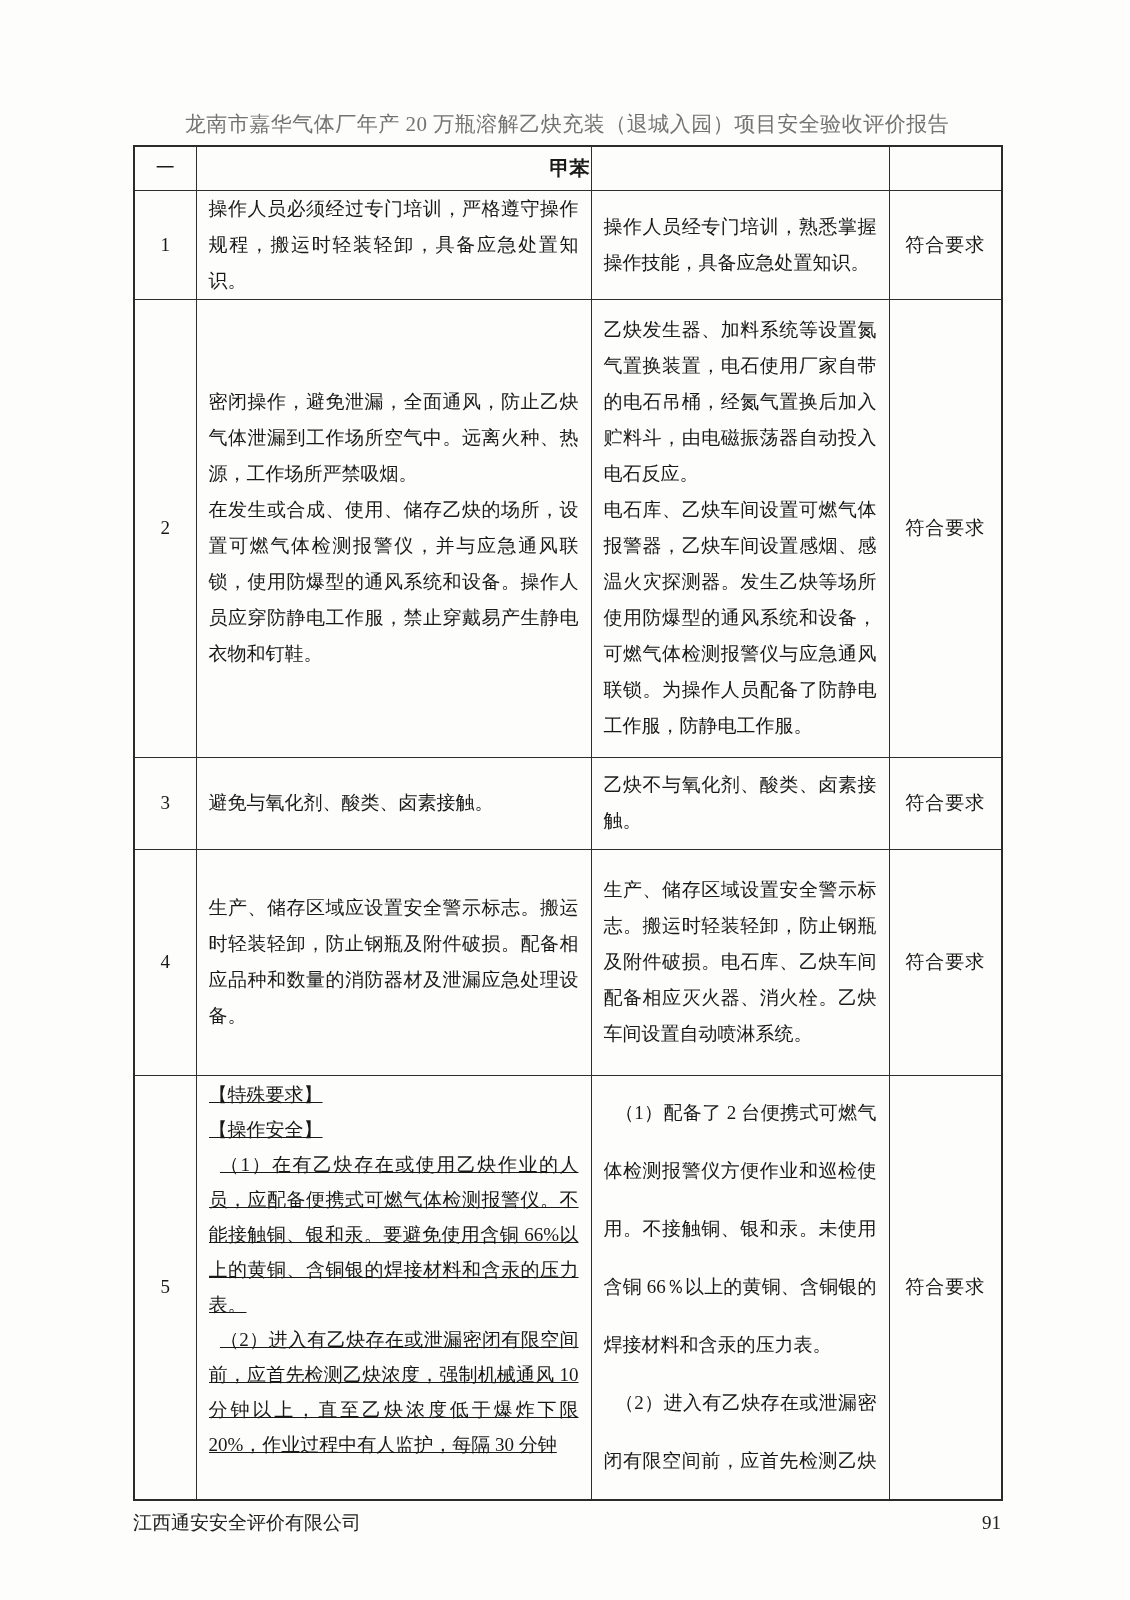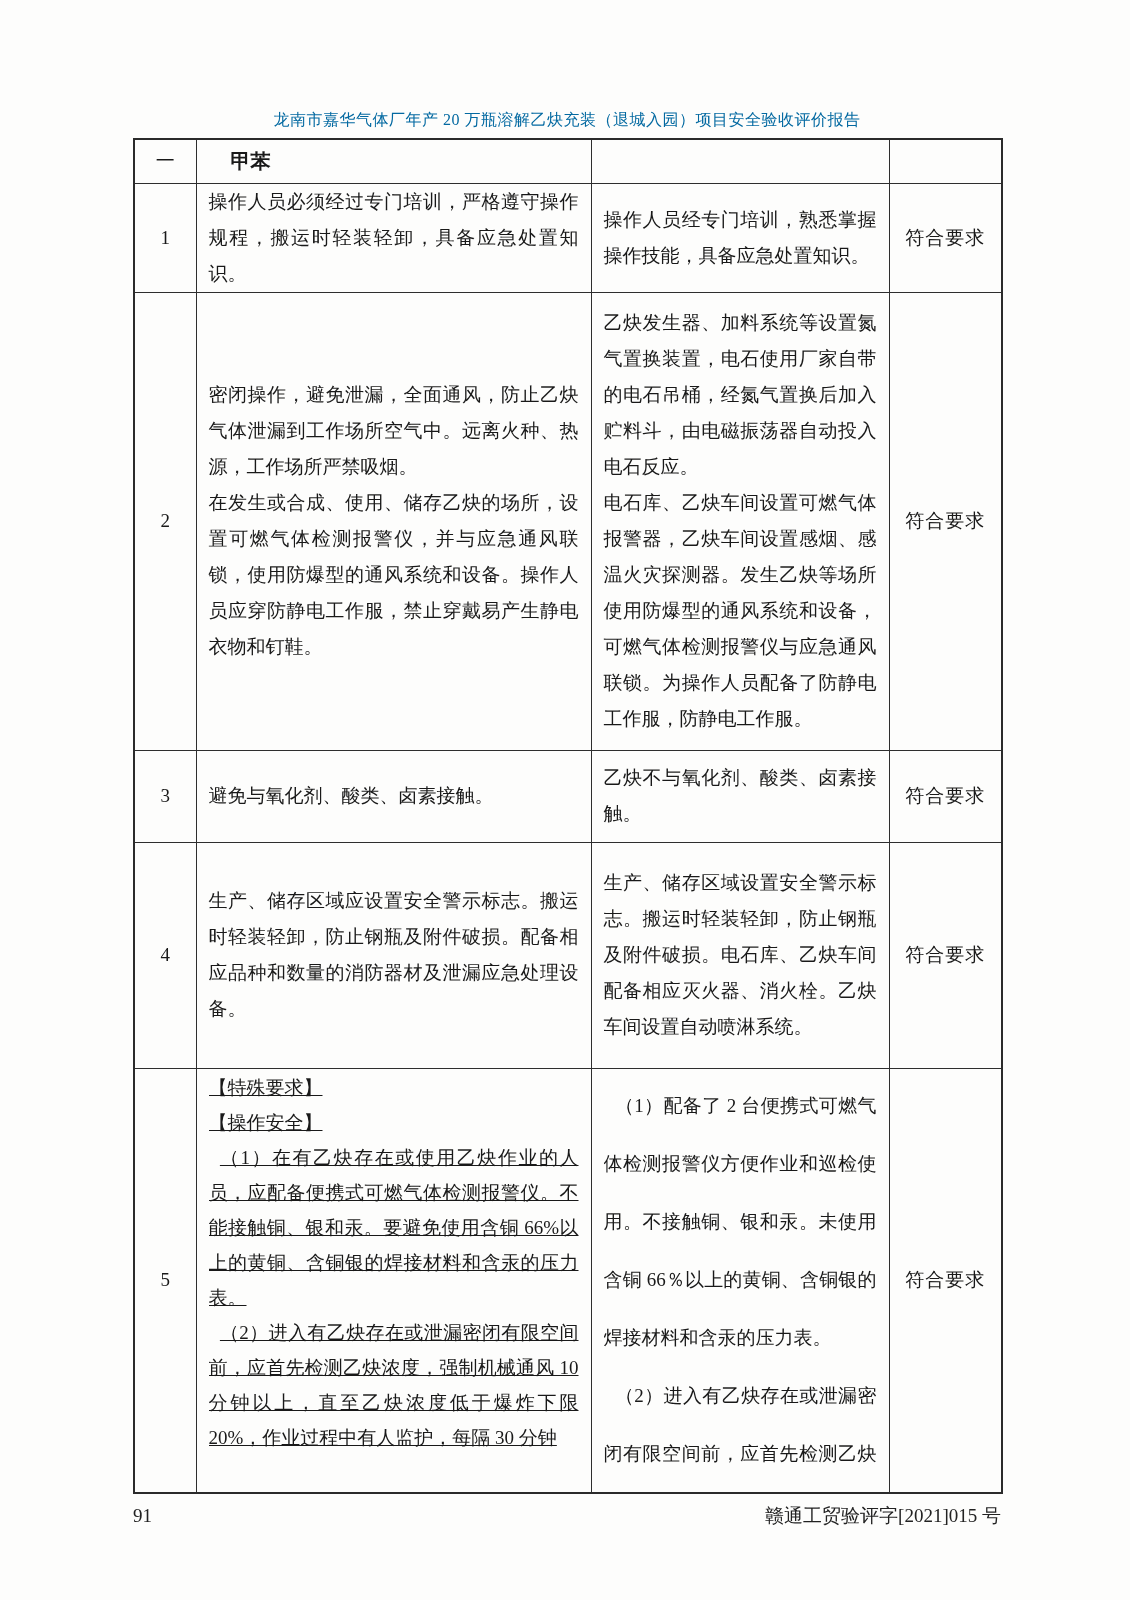--- a/index.html
+++ b/index.html
@@ -18,24 +18,24 @@
   }
   .content {
     position: absolute;
     left: 133px;
     top: 0;
     width: 868px;
   }
   .doc-title {
     margin-top: 110px;
     text-align: center;
-    font-size: 16px;
+    font-size: 21px;
     letter-spacing: 0.5px;
     white-space: nowrap;
-    color: #0369a1;
+    color: #737373;
   }
   table.main-table {
     margin-top: 7px;
     width: 868px;
     border-collapse: collapse;
     table-layout: fixed;
     border: 2px solid #2b2b2b;
   }
   td {
     border: 1px solid #2e2e2e;
@@ -52,21 +52,21 @@
     vertical-align: middle;
     text-align: justify;
     line-height: 36px;
   }
   .c-con {
     text-align: center;
     vertical-align: middle;
     letter-spacing: 1px;
   }
   .section-title {
-    text-align: left;
+    text-align: right;
     font-weight: bold;
     font-size: 20px;
     vertical-align: middle;
     padding-left: 34px;
   }
   .para { margin: 0; }
   .ind { text-indent: 0.6em; }
   .row5 .c-req, .row5 .c-act { vertical-align: top; }
   .r5-req {
     margin-top: 1px;
@@ -177,18 +177,18 @@
             <p class="para ind">（1）配备了 2 台便携式可燃气体检测报警仪方便作业和巡检使用。不接触铜、银和汞。未使用含铜 66％以上的黄铜、含铜银的焊接材料和含汞的压力表。</p>
             <p class="para ind">（2）进入有乙炔存在或泄漏密闭有限空间前，应首先检测乙炔浓度，强制机械通风 10 分钟以上，直至乙炔浓度低于爆炸下限</p>
           </div>
         </td>
         <td class="c-con">符合要求</td>
       </tr>
     </tbody>
       </table>
 
     <div class="page-footer">
+      <span class="pf-left">江西通安安全评价有限公司</span>
       <span class="pf-mid">91</span>
-      <span class="pf-right">赣通工贸验评字[2021]015 号</span>
     </div>
 
   </div>
 </div>
 
 </body></html>

